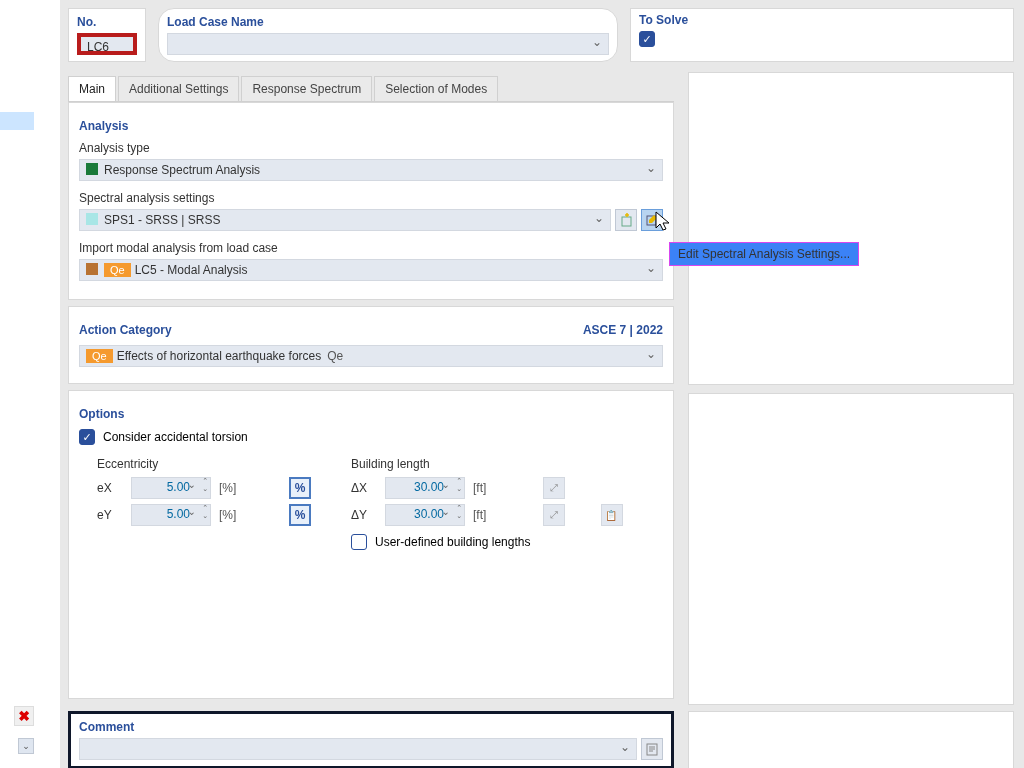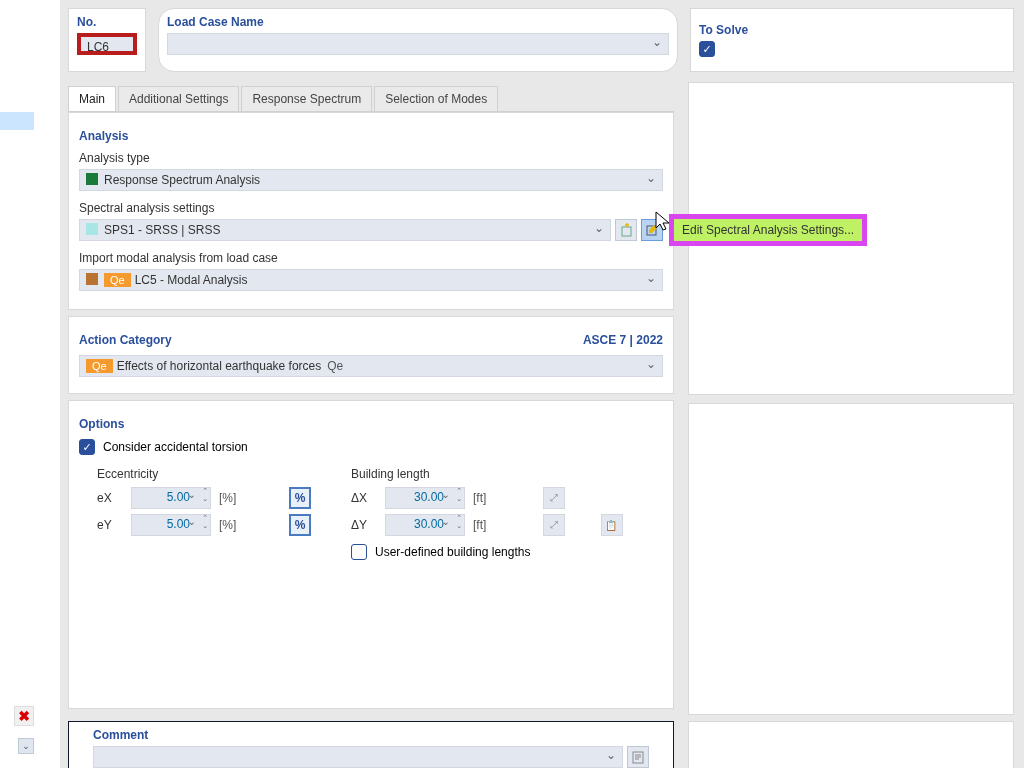--- a/index.html
+++ b/index.html
@@ -9,21 +9,21 @@
 .left-highlight { position: absolute; left: 0; top: 112px; width: 34px; height: 18px; background: #cce5ff; }
 .left-x { position: absolute; left: 14px; bottom: 42px; width: 20px; height: 20px; display:flex; align-items:center; justify-content:center; color:#d00; font-weight:bold; font-size:14px; background:#f0f0f0; border:1px solid #ddd; cursor:pointer;}
 .left-dd { position: absolute; left: 18px; bottom: 14px; width: 16px; height: 16px; background:#dfe6f0; border:1px solid #c0c8d4; display:flex; align-items:center;justify-content:center;font-size:9px;color:#555;}
 
 .main { position: absolute; left: 60px; top: 0; right: 0; bottom: 0; padding: 8px 10px 8px 8px; }
 
 .top-row { display:flex; gap:12px; margin-bottom:10px; }
 .panel { background:#fff; border:1px solid #d8d8d8; }
 .top-no { width:78px; padding:6px 8px; }
 .top-name { flex:1; padding:6px 8px; max-width:538px;border-radius:16px;}
-.top-solve { width:324px; padding:14px 8px; margin-left:auto;}
+.top-solve { width:384px; padding:4px 8px; margin-left:auto;}
 .panel-label { color:#2a4f9b; font-weight:600; margin-bottom:4px; }
 
 .readonly-field { background:#e3e8f0; border:4px solid #b91c1c; padding:3px 6px; width:100%; height:22px; color:#333;}
 .dropdown { position:relative; background:#e3e8f0; border:1px solid #d3d8e0; padding:3px 24px 3px 6px; height:22px; color:#333; cursor:pointer;}
 .dropdown::after { content:"⌄"; position:absolute; right:6px; top:1px; color:#666; font-size:12px;}
 
 .check { width:16px; height:16px; border:1px solid #2a4f9b; border-radius:3px; display:inline-flex; align-items:center; justify-content:center; cursor:pointer; vertical-align:middle;}
 .check.checked { background:#2a4f9b; }
 .check.checked::after { content:"✓"; color:#fff; font-size:11px; line-height:1;}
 .check.unchecked { background:#fff; }
@@ -56,26 +56,26 @@
 .opt-sub { color:#333; margin-bottom:6px;}
 .opt-row { display:flex; align-items:center; gap:8px; margin-bottom:5px; height:22px;}
 .opt-row .lbl { width:26px; color:#333;}
 .spinner { position:relative; background:#e3e8f0; border:1px solid #d3d8e0; width:80px; height:22px; padding:2px 20px 2px 6px; text-align:right; color:#0369a1;}
 .spinner::after { content:"⌄"; position:absolute; right:14px; top:1px; font-size:10px; color:#666;}
 .spinner::before { content:"⌃\A⌄"; white-space:pre; position:absolute; right:2px; top:-1px; font-size:7px; line-height:8px; color:#666;}
 .unit { color:#555; width:24px;}
 .pct-btn { width:22px; height:22px; border:2px solid #4a7ac0; background:#e8f0fa; color:#2a4f9b; font-weight:bold; display:flex; align-items:center; justify-content:center; cursor:pointer;}
 .sm-icon { width:22px; height:22px; background:#e3e8f0; border:1px solid #d3d8e0; display:flex;align-items:center;justify-content:center;color:#888;font-size:10px; cursor:pointer;}
 
-.tooltip { position:absolute; left:669px; top:214px; background:#bef264; border:5px solid #d946ef; padding:4px 8px; color:#333; z-index:50;}
+.tooltip { position:absolute; left:669px; top:242px; background:#3b82f6; border:1px solid #d946ef; padding:4px 8px; color:#333; z-index:50;}
 .cursor-fake { position:absolute; left:654px; top:210px; z-index:51; pointer-events:none;}
 .cursor-fake svg { width:20px; height:24px;}
 
 .comment-row { display:flex; gap:8px; margin-top:6px;}
-.comment-panel { width:606px; background:#fff; border:1px solid #0f172a; padding:6px 24px;}
+.comment-panel { width:606px; background:#fff; border:3px solid #0f172a; padding:6px 8px;}
 .comment-side { width:326px; margin-left:auto; background:#fff; border:1px solid #d8d8d8;}
 .badge-qe { display:inline-block; background:#f59a2e; color:#fff; padding:1px 6px; margin-right:4px; font-size:11px;}
 
 .main-section-block { height:603px; display:flex; flex-direction:column;}
 .section.grow { flex:1; }
 .inner-dd { display:flex; align-items:flex-start; }
 </style>
 </head>
 <body>
 

